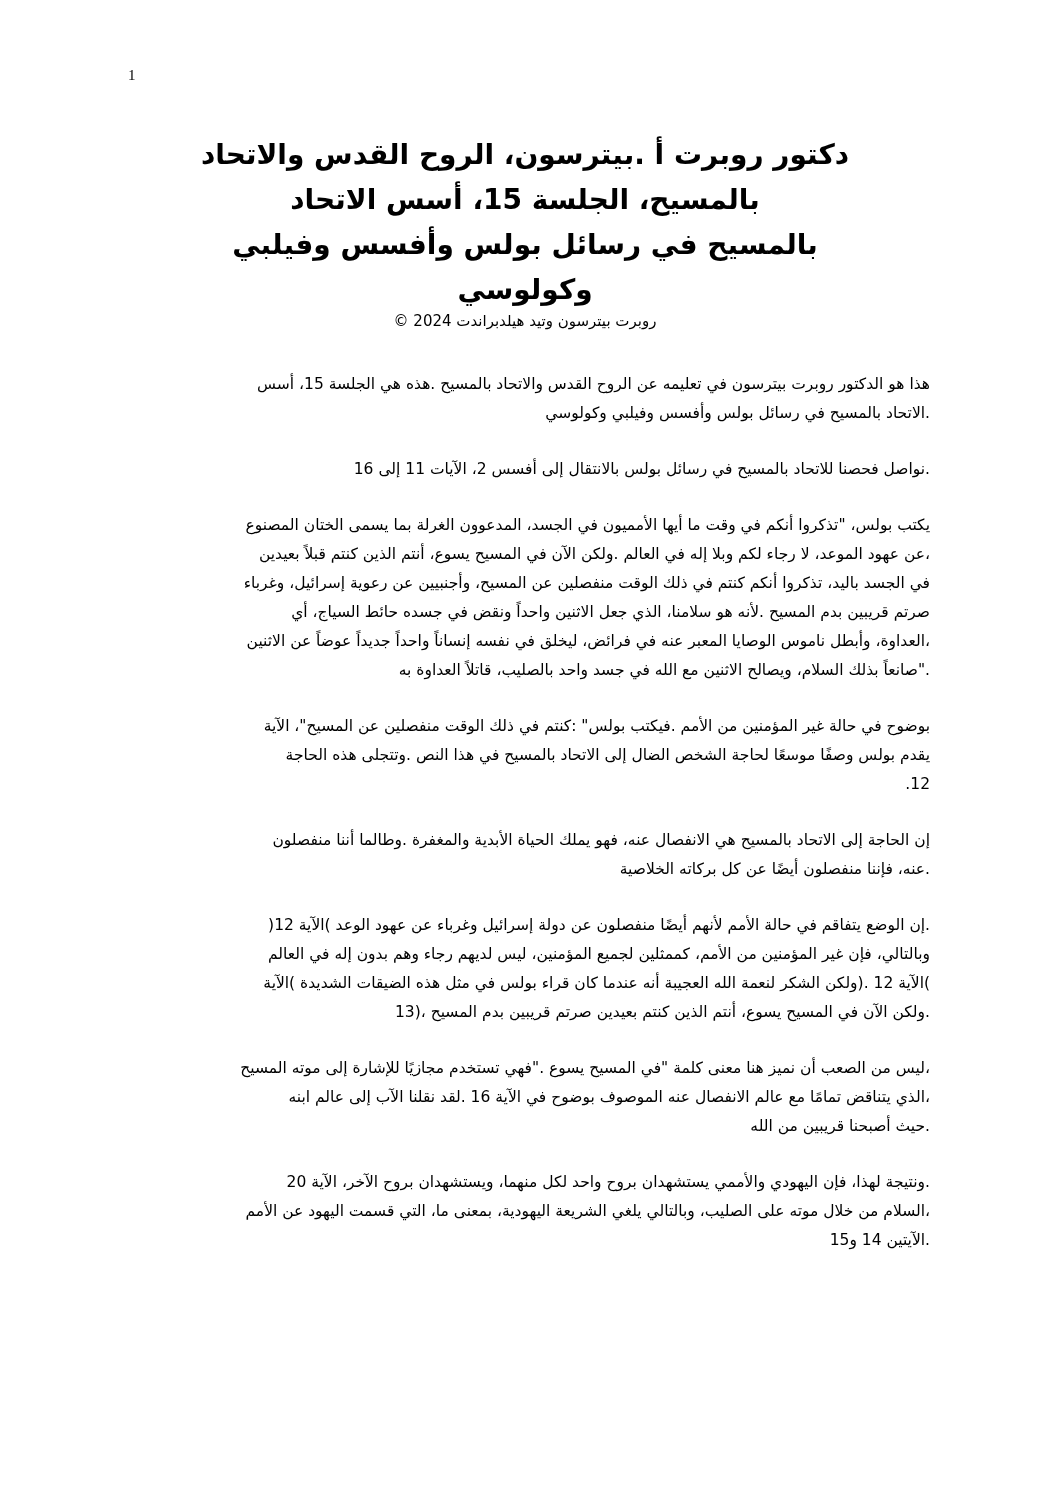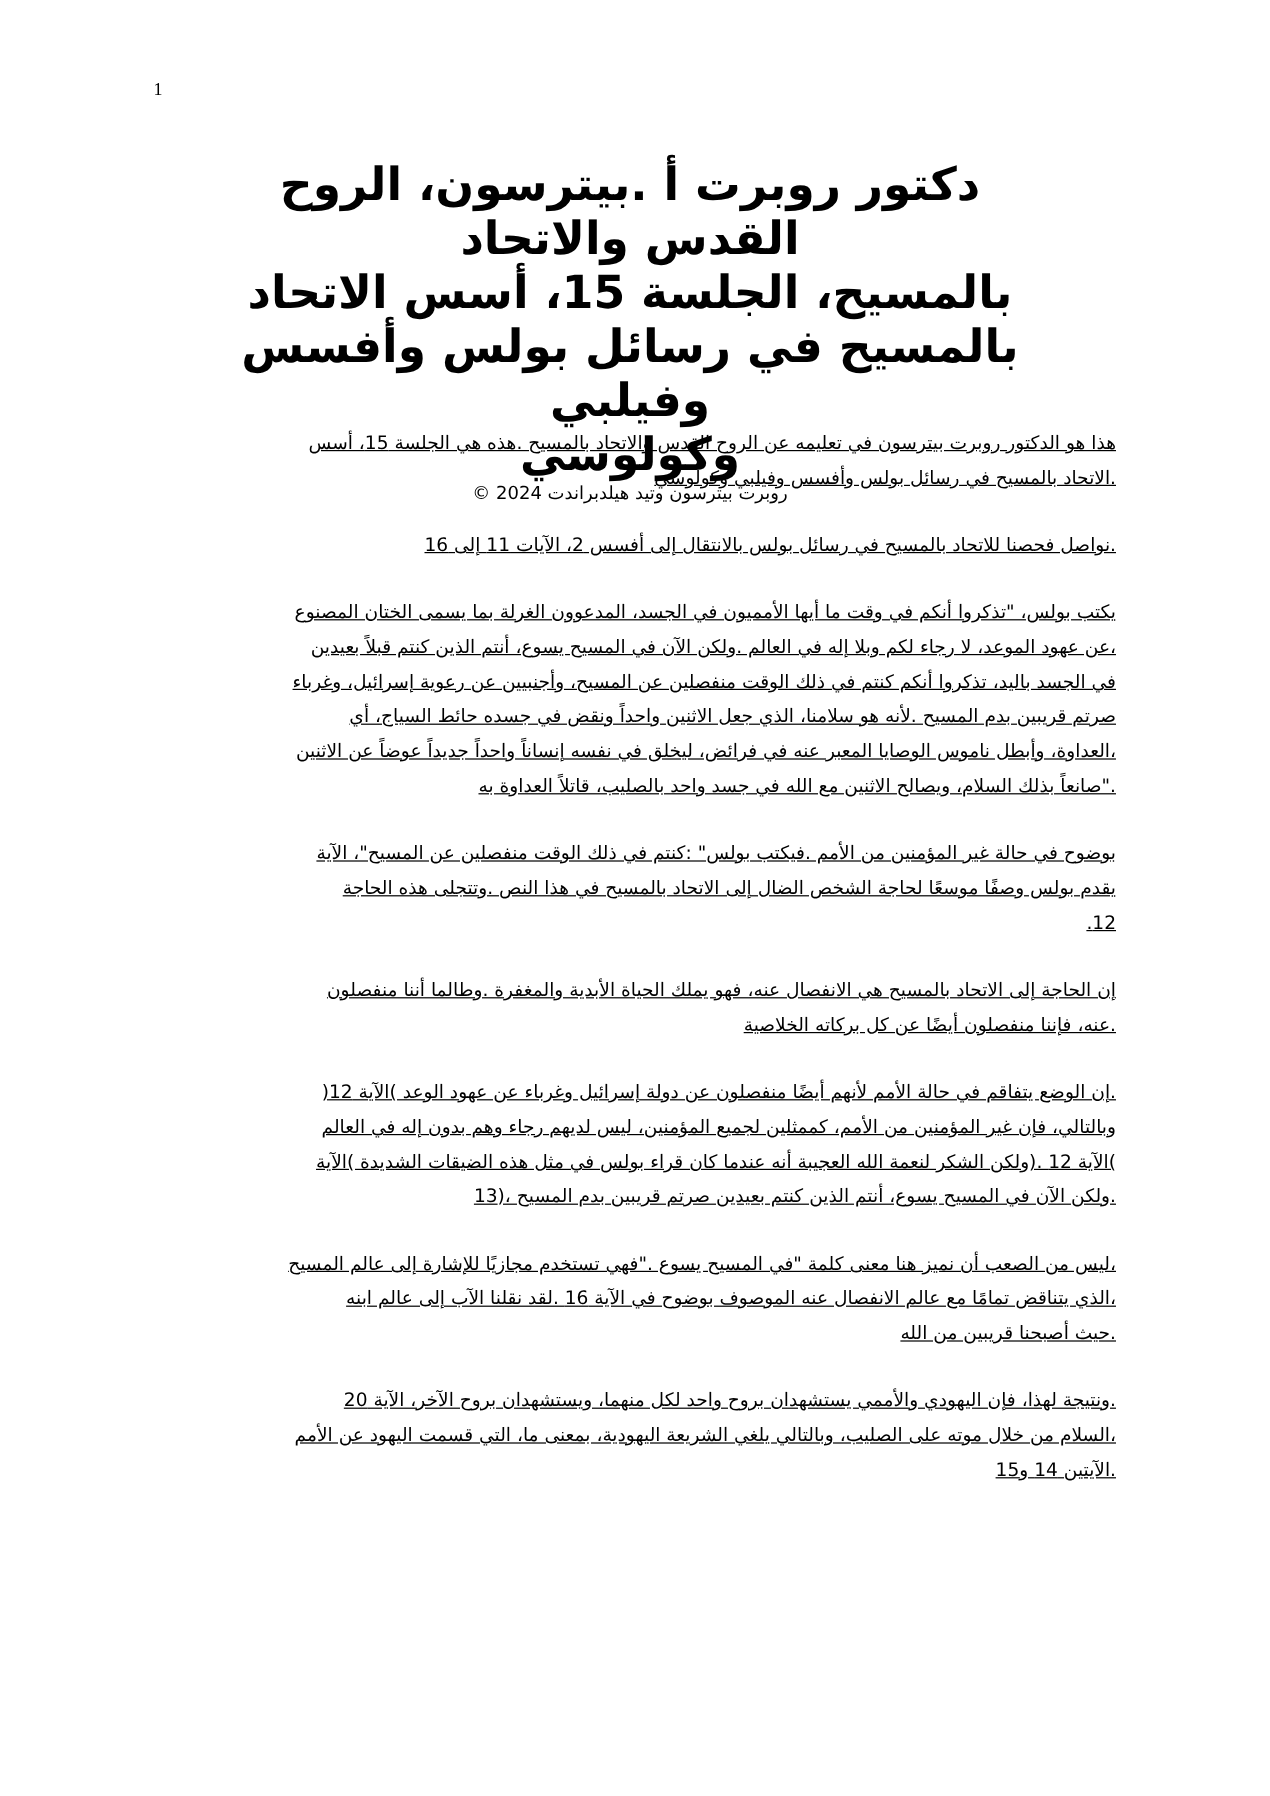--- a/index.html
+++ b/index.html
@@ -26,42 +26,41 @@
     position: absolute;
     left: 200px;
     top: 132px;
     width: 650px;
     text-align: center;
     direction: rtl;
   }
   .title {
     font-family: "DejaVu Sans", "Liberation Sans", sans-serif;
     font-weight: bold;
-    font-size: 38px;
+    font-size: 28px;
     line-height: 45px;
     margin: 0;
   }
   .title span { display: block; }
   .copyright {
     font-family: "DejaVu Sans", "Liberation Sans", sans-serif;
     font-size: 15px;
     line-height: 22px;
     margin-top: -2px;
   }
   .body-text {
     position: absolute;
     left: 134px;
-    top: 355px;
+    top: 370px;
     width: 796px;
     direction: rtl;
     text-align: right;
     font-family: "DejaVu Sans", "Liberation Sans", sans-serif;
     font-size: 15.5px;
     line-height: 29px;
-    text-decoration: underline;
   }
   .para {
     margin: 0 0 27px 0;
   }
   .para .line {
     display: block;
     white-space: nowrap;
   }
 </style>
 </head>
@@ -111,21 +110,21 @@
   </p>
 
   <p class="para">
     <span class="line">.إن الوضع يتفاقم في حالة الأمم لأنهم أيضًا منفصلون عن دولة إسرائيل وغرباء عن عهود الوعد )الآية 12(</span>
     <span class="line">وبالتالي، فإن غير المؤمنين من الأمم، كممثلين لجميع المؤمنين، ليس لديهم رجاء وهم بدون إله في العالم</span>
     <span class="line">)الآية 12 .(ولكن الشكر لنعمة الله العجيبة أنه عندما كان قراء بولس في مثل هذه الضيقات الشديدة )الآية</span>
     <span class="line">.ولكن الآن في المسيح يسوع، أنتم الذين كنتم بعيدين صرتم قريبين بدم المسيح ،(13</span>
   </p>
 
   <p class="para">
-    <span class="line">،ليس من الصعب أن نميز هنا معنى كلمة "في المسيح يسوع ."فهي تستخدم مجازيًا للإشارة إلى عالم المسيح</span>
+    <span class="line">،ليس من الصعب أن نميز هنا معنى كلمة "في المسيح يسوع ."فهي تستخدم مجازيًا للإشارة إلى موته المسيح</span>
     <span class="line">،الذي يتناقض تمامًا مع عالم الانفصال عنه الموصوف بوضوح في الآية 16 .لقد نقلنا الآب إلى عالم ابنه</span>
     <span class="line">.حيث أصبحنا قريبين من الله</span>
   </p>
 
   <p class="para">
     <span class="line">.ونتيجة لهذا، فإن اليهودي والأممي يستشهدان بروح واحد لكل منهما، ويستشهدان بروح الآخر، الآية 20</span>
     <span class="line">،السلام من خلال موته على الصليب، وبالتالي يلغي الشريعة اليهودية، بمعنى ما، التي قسمت اليهود عن الأمم</span>
     <span class="line">.الآيتين 14 و15</span>
   </p>
 

